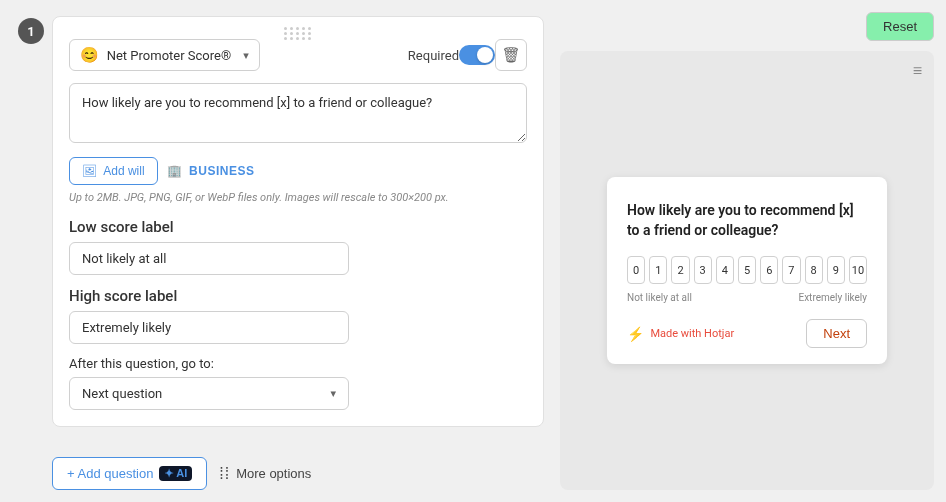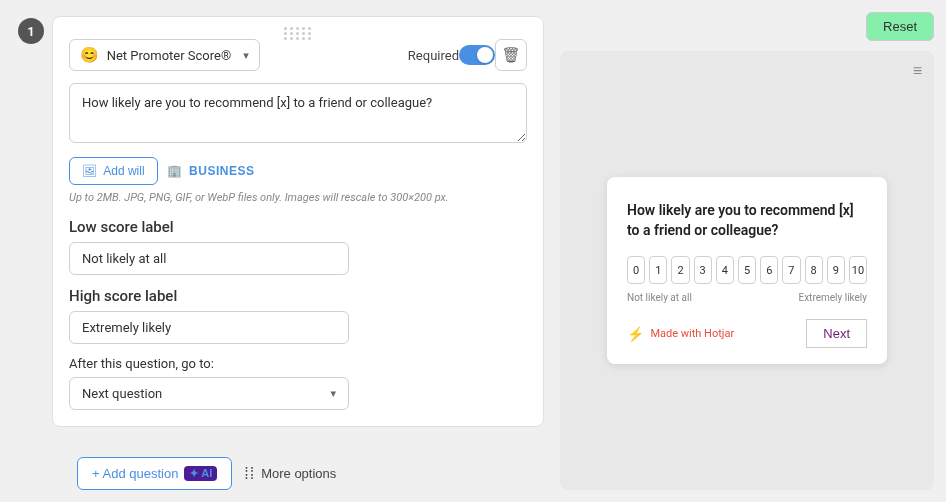--- a/index.html
+++ b/index.html
@@ -274,25 +274,24 @@
       align-items: center;
       gap: 6px;
       border: 1px solid #4a90e2;
       border-radius: 6px;
       padding: 8px 14px;
       color: #4a90e2;
       font-size: 13px;
       font-weight: 500;
       cursor: pointer;
       background: #fff;
-      margin-left: 25px;
     }
 
     .ai-badge {
-      background: #4c1d95;
+      background: #0f172a;
       color: #4a90e2;
       border-radius: 4px;
       padding: 1px 5px;
       font-size: 11px;
       font-weight: 600;
     }
 
     .more-options-btn {
       display: flex;
       align-items: center;
@@ -408,24 +407,24 @@
       align-items: center;
       gap: 6px;
       font-size: 11px;
       color: #e84c3d;
       text-decoration: none;
     }
 
     .next-btn {
       border: 1px solid #ccc;
       background: #fff;
-      border-radius: 0;
+      border-radius: 6px;
       padding: 6px 16px;
       font-size: 13px;
-      color: #701a75;
+      color: #c2410c;
       cursor: pointer;
     }
   </style>
 </head>
 <body>
 
 <div class="page-wrapper">
 
   <div class="step-badge">
     <span>1</span>

